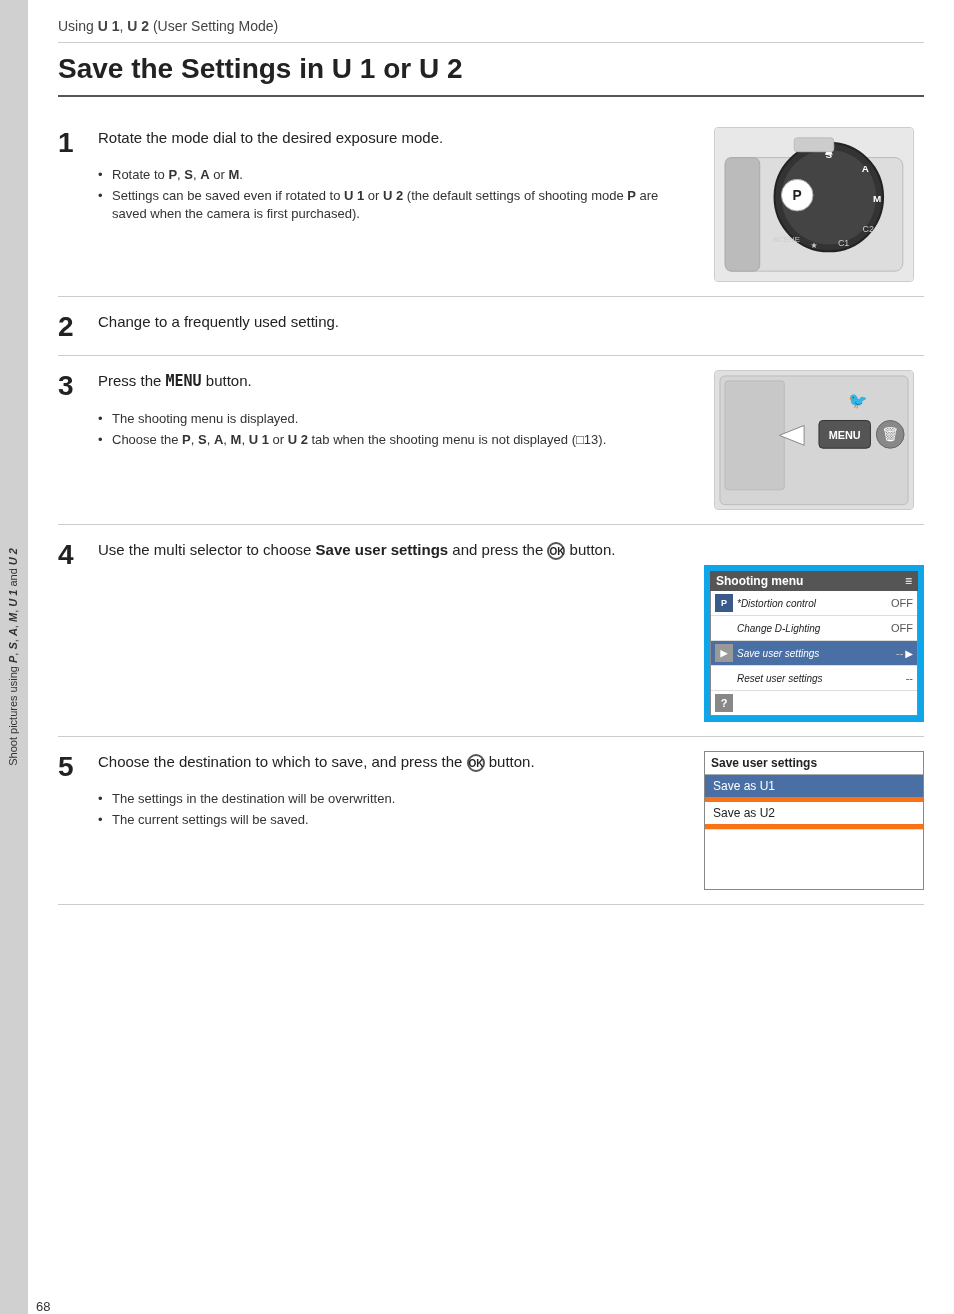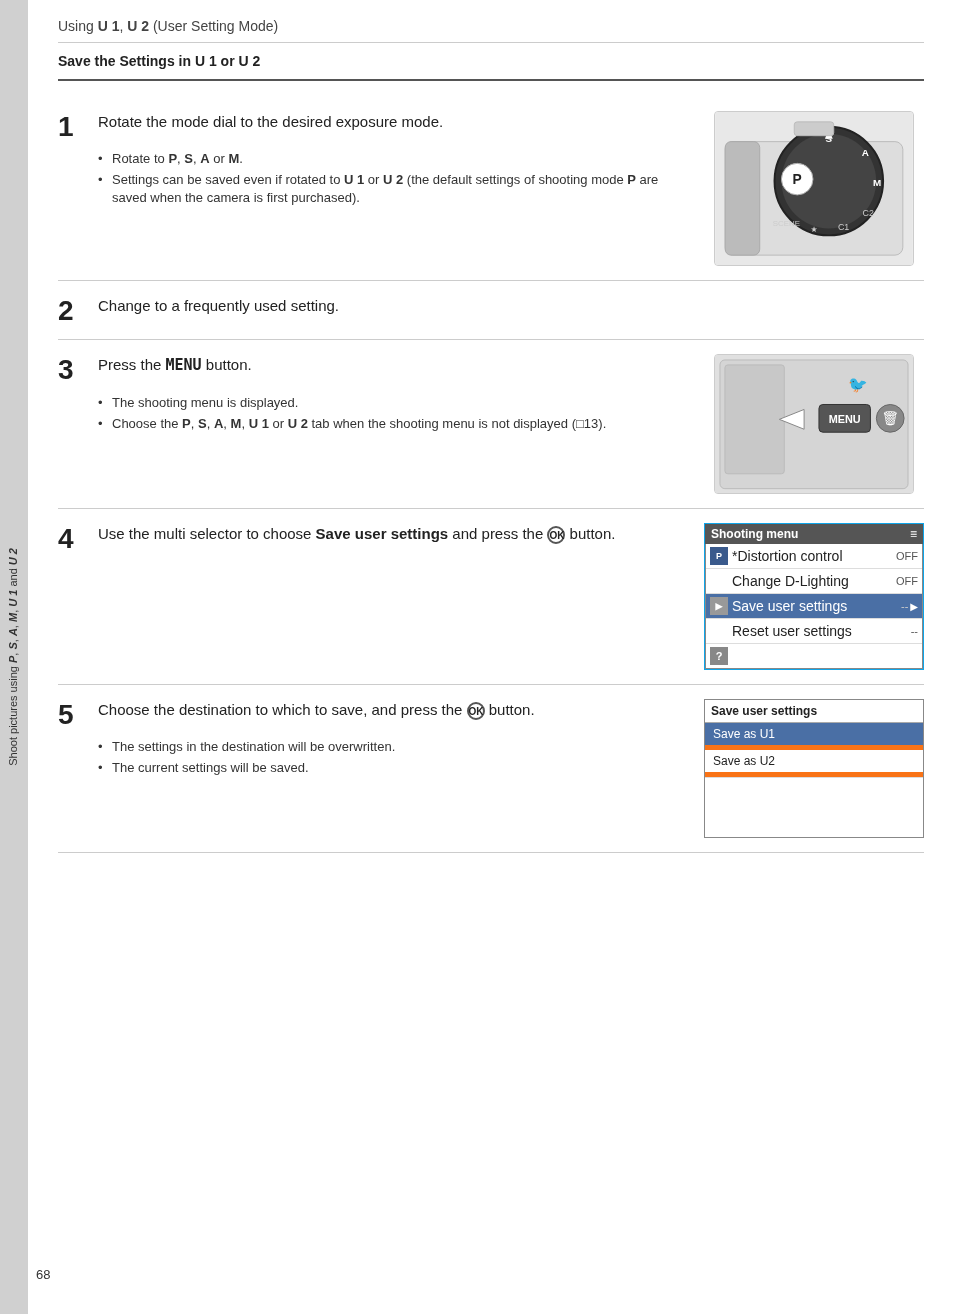--- a/index.html
+++ b/index.html
@@ -45,21 +45,21 @@
     .breadcrumb {
       font-size: 14px;
       color: #444;
       margin-bottom: 10px;
       border-bottom: 1px solid #ccc;
       padding-bottom: 8px;
     }
 
     
     .page-title {
-      font-size: 14px;
+      font-size: 28px;
       font-weight: bold;
       margin-bottom: 16px;
       border-bottom: 2px solid #555;
       padding-bottom: 10px;
     }
 
     
     .steps { }
 
     
@@ -141,23 +141,24 @@
       background: #f0f0f0;
       display: flex;
       align-items: center;
       justify-content: center;
       position: relative;
     }
 
     
     .shooting-menu-img {
       width: 220px;
-      border: 1px solid #0ea5e9;
+      border: 6px solid #0ea5e9;
       background: #fff;
       font-size: 12px;
+      margin-top: 26px;
     }
     .shooting-menu-header {
       background: #555;
       color: #fff;
       padding: 3px 6px;
       font-size: 12px;
       font-weight: bold;
       display: flex;
       justify-content: space-between;
       align-items: center;
@@ -183,21 +184,21 @@
       align-items: center;
       justify-content: center;
       font-size: 9px;
       font-weight: bold;
       margin-right: 4px;
       flex-shrink: 0;
     }
     .menu-row-icon.blue { background: #3a5a8c; }
     .menu-row-icon.gray { background: #999; }
     .menu-row-icon.question { background: #888; font-size: 11px; }
-    .menu-row-label { flex: 1; font-size: 14px; }
+    .menu-row-label { flex: 1; font-size: 10px; font-style: italic; }
     .menu-row-value { font-size: 11px; color: #555; margin-left: 4px; }
     .menu-row.highlighted { background: #4a6fa5; color: #fff; }
     .menu-row.highlighted .menu-row-label { color: #fff; }
     .menu-row.highlighted .menu-row-value { color: #ccc; }
     .menu-row-arrow { font-size: 10px; margin-left: 2px; }
 
     
     .save-settings-img {
       width: 220px;
       border: 1px solid #888;
@@ -218,21 +219,21 @@
       border-bottom: 5px solid #f97316;
     }
     .save-row.selected {
       background: #4a6fa5;
       color: #fff;
     }
 
     
     .page-number {
       position: absolute;
-      bottom: 32px;
+      bottom: 0;
       left: 36px;
       font-size: 13px;
       color: #333;
     }
 
     
     .step-no-image .step-content {
       padding-right: 0;
     }
     .bold { font-weight: bold; }

